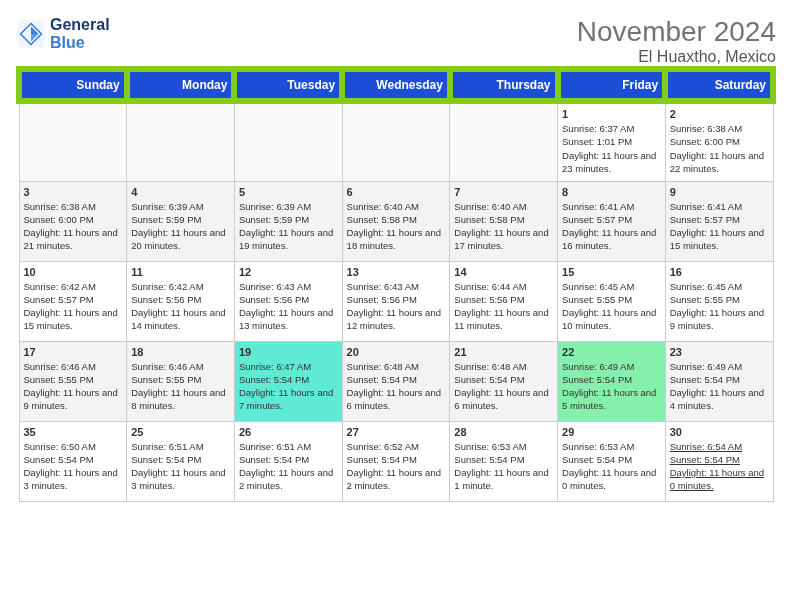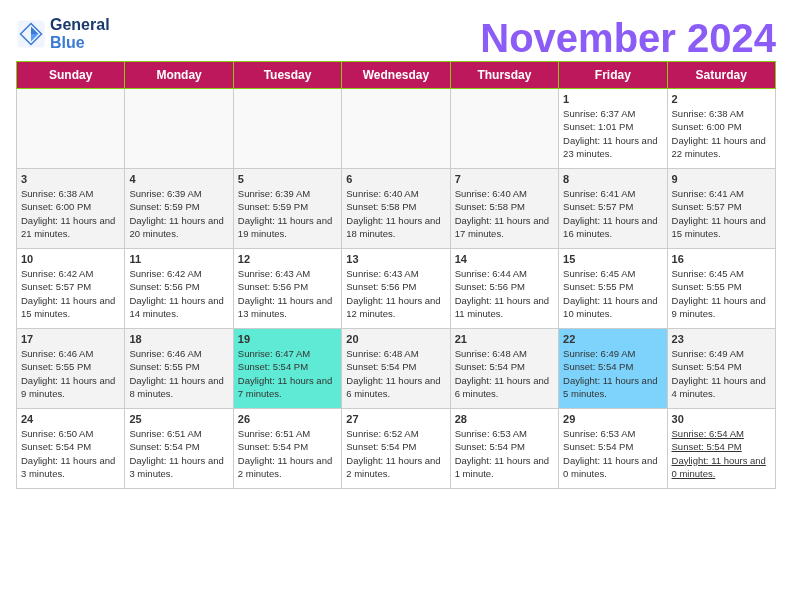--- a/index.html
+++ b/index.html
@@ -21,40 +21,40 @@
       gap: 4px;
     }
     .logo-icon {
       width: 30px;
       height: 30px;
     }
     .title-block {
       text-align: right;
     }
     .month-title {
-      font-size: 40px;
-      font-weight: bold;
-      color: #8b5cf6;
+      font-size: 28px;
+      font-weight: normal;
+      color: #737373;
     }
     .location {
       font-size: 16px;
       color: #555;
     }
     .calendar {
       width: 100%;
       border-collapse: collapse;
     }
     .calendar th {
-      background: #be185d;
+      background: #1d4ed8;
       color: #fff;
       font-size: 12px;
       font-weight: bold;
       padding: 6px 4px;
-      text-align: center;
-      border: 1px solid #84cc16;
+      text-align: right;
+      border: 6px solid #84cc16;
     }
     .calendar td {
       border: 1px solid #ccc;
       vertical-align: top;
       padding: 4px;
       font-size: 10px;
       color: #333;
       width: calc(100% / 7);
       height: 80px;
       background: #fff;
@@ -91,20 +91,21 @@
       <polygon points="20,10 30,20 20,20" fill="#3a7bd5"></polygon>
       <polygon points="20,20 30,20 20,30" fill="#5a9bf5"></polygon>
     </svg>
     <div>
       <div style="font-size:16px;font-weight:bold;color:#1a3a6e;">General</div>
       <div style="font-size:16px;font-weight:bold;color:#3a7bd5;">Blue</div>
     </div>
   </div>
   <div class="title-block">
     <div class="month-title">November 2024</div>
+    <div class="location">El Huaxtho, Mexico</div>
   </div>
 </div>
 
 <table class="calendar">
   <thead>
     <tr>
     <th>Sunday</th>
         <th>Monday</th>
         <th>Tuesday</th>
         <th>Wednesday</th>
@@ -245,36 +246,36 @@
           <div class="day-info" style="white-space: pre-line;">Sunrise: 6:48 AM
 Sunset: 5:54 PM
 Daylight: 11 hours and 6 minutes.</div>
         </td>
         <td style="background: rgb(243, 243, 243);">
           <span class="day-num">21</span>
           <div class="day-info" style="white-space: pre-line;">Sunrise: 6:48 AM
 Sunset: 5:54 PM
 Daylight: 11 hours and 6 minutes.</div>
         </td>
-        <td style="background: #7dd3fc;">
+        <td style="background: #86efac;">
           <span class="day-num">22</span>
           <div class="day-info" style="white-space: pre-line;">Sunrise: 6:49 AM
 Sunset: 5:54 PM
 Daylight: 11 hours and 5 minutes.</div>
         </td>
         <td style="background: rgb(243, 243, 243);">
           <span class="day-num">23</span>
           <div class="day-info" style="white-space: pre-line;">Sunrise: 6:49 AM
 Sunset: 5:54 PM
 Daylight: 11 hours and 4 minutes.</div>
         </td>
       </tr>
       <tr>
         <td>
-          <span class="day-num">24</span>
+          <span class="day-num">35</span>
           <div class="day-info" style="white-space: pre-line;">Sunrise: 6:50 AM
 Sunset: 5:54 PM
 Daylight: 11 hours and 3 minutes.</div>
         </td>
         <td>
           <span class="day-num">25</span>
           <div class="day-info" style="white-space: pre-line;">Sunrise: 6:51 AM
 Sunset: 5:54 PM
 Daylight: 11 hours and 3 minutes.</div>
         </td>

